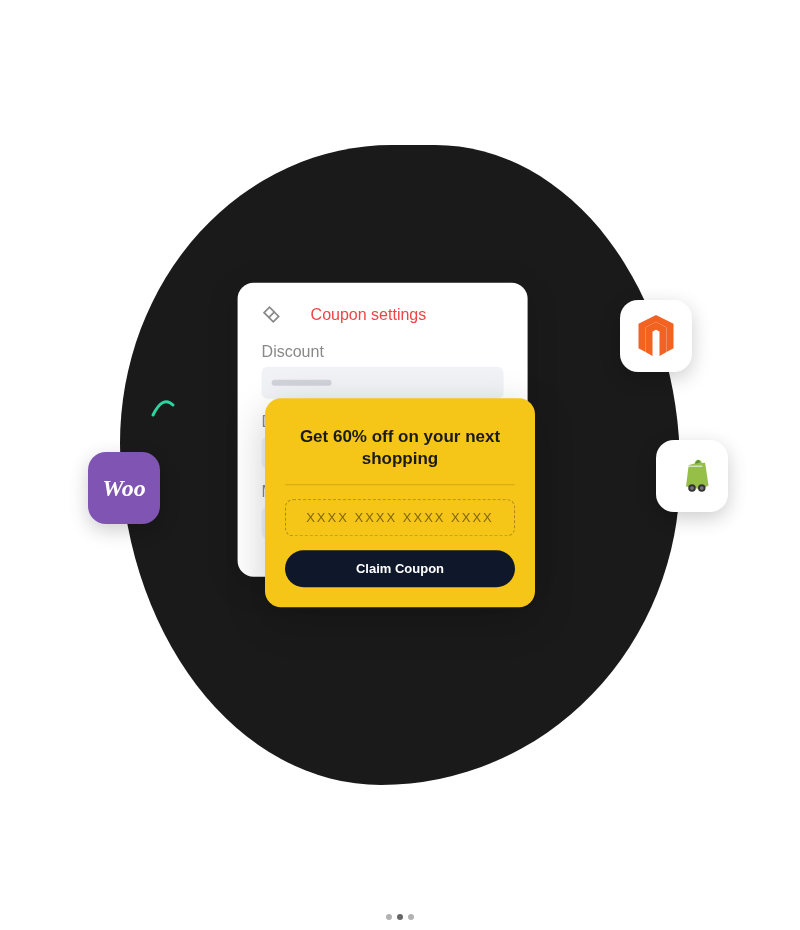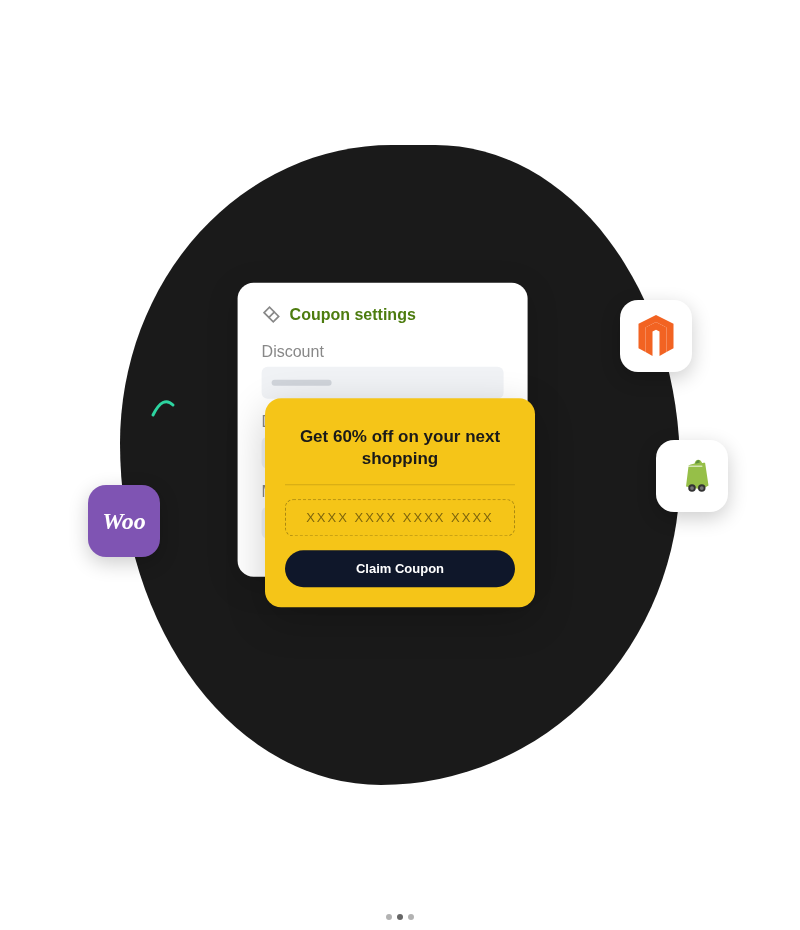--- a/index.html
+++ b/index.html
@@ -51,22 +51,23 @@
     }
 
     .coupon-icon {
       width: 20px;
       height: 20px;
       color: #888;
     }
 
     .coupon-title {
       font-size: 16px;
-      font-weight: 700;
-      color: #4d7c0f;
+      font-weight: 400;
+      color: #ef4444;
+      margin-left: 21px;
     }
 
     .form-group {
       margin-bottom: 14px;
     }
 
     .form-label {
       font-size: 16px;
       color: #888;
       margin-bottom: 6px;
@@ -191,21 +192,21 @@
       background: #ffffff;
     }
 
     .shopify-icon {
       top: 440px;
       right: 72px;
       background: #ffffff;
     }
 
     .woo-icon {
-      top: 485px;
+      top: 452px;
       left: 88px;
       background: #7f54b3;
     }
 
     
     .woo-text {
       color: #ffffff;
       font-size: 24px;
       font-weight: 700;
       font-style: italic;

